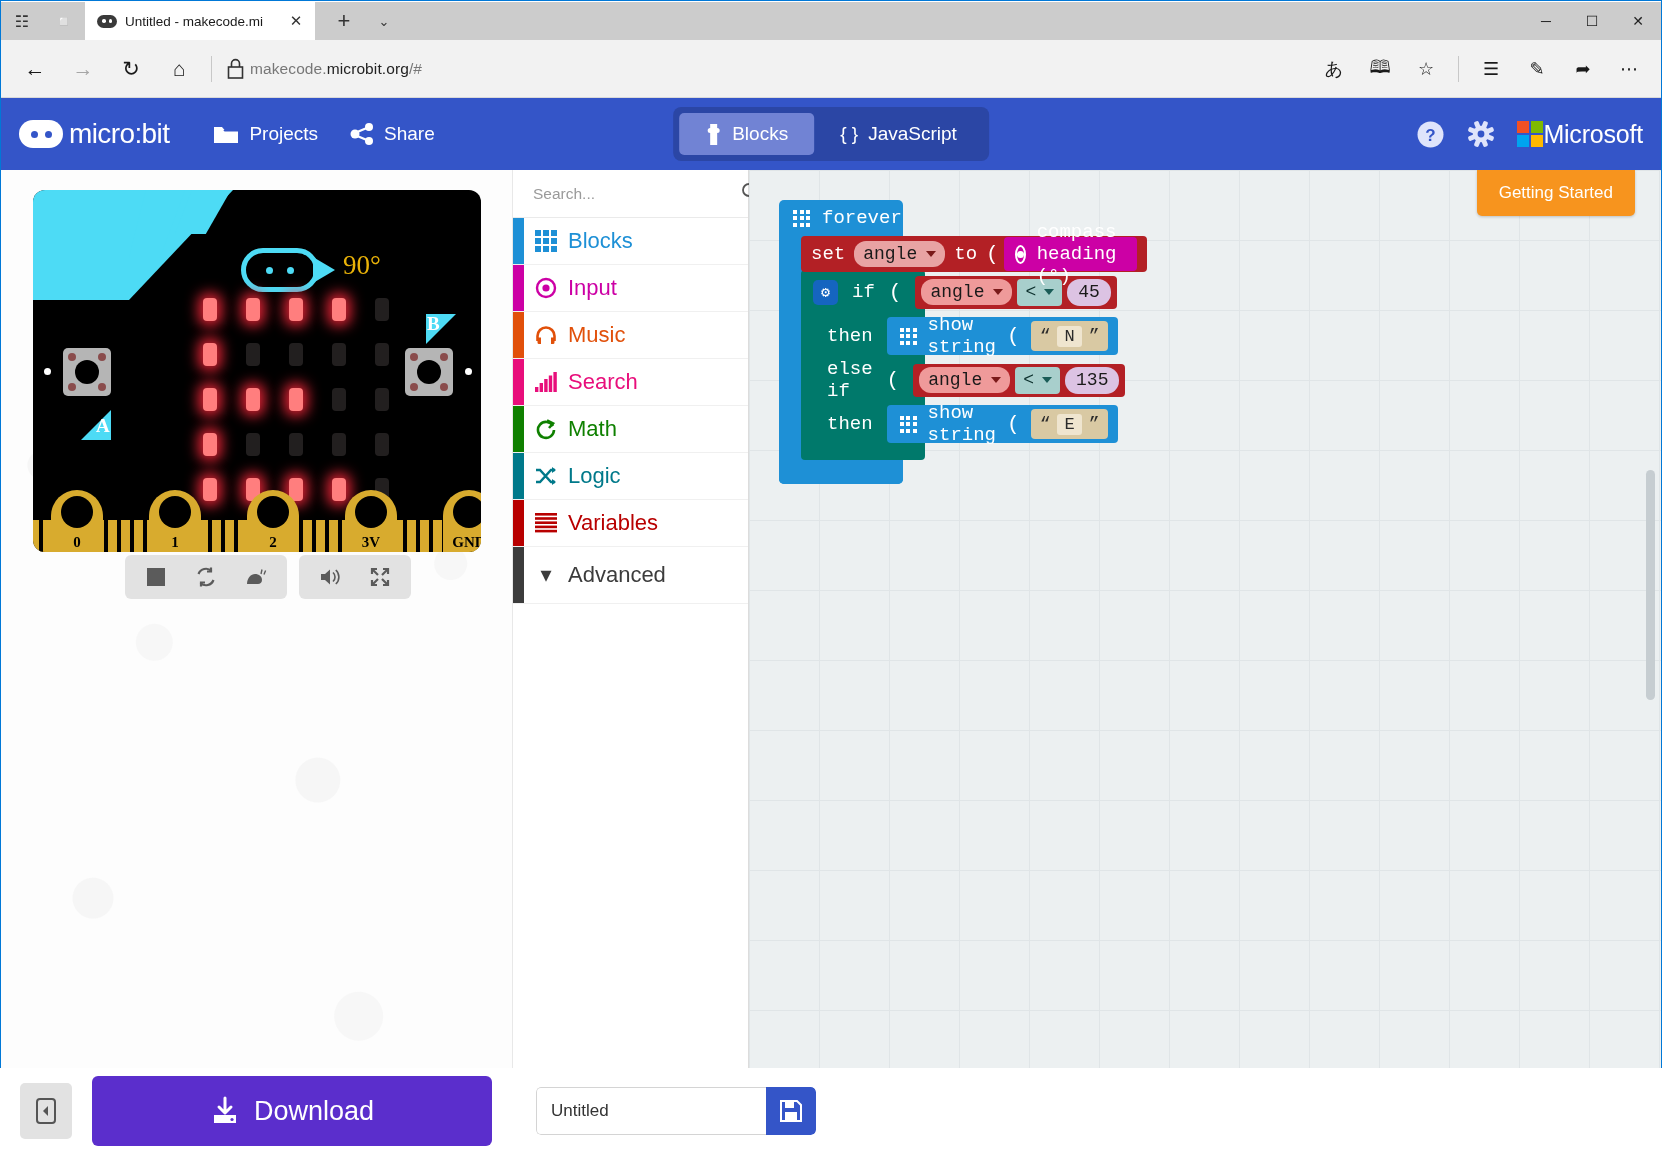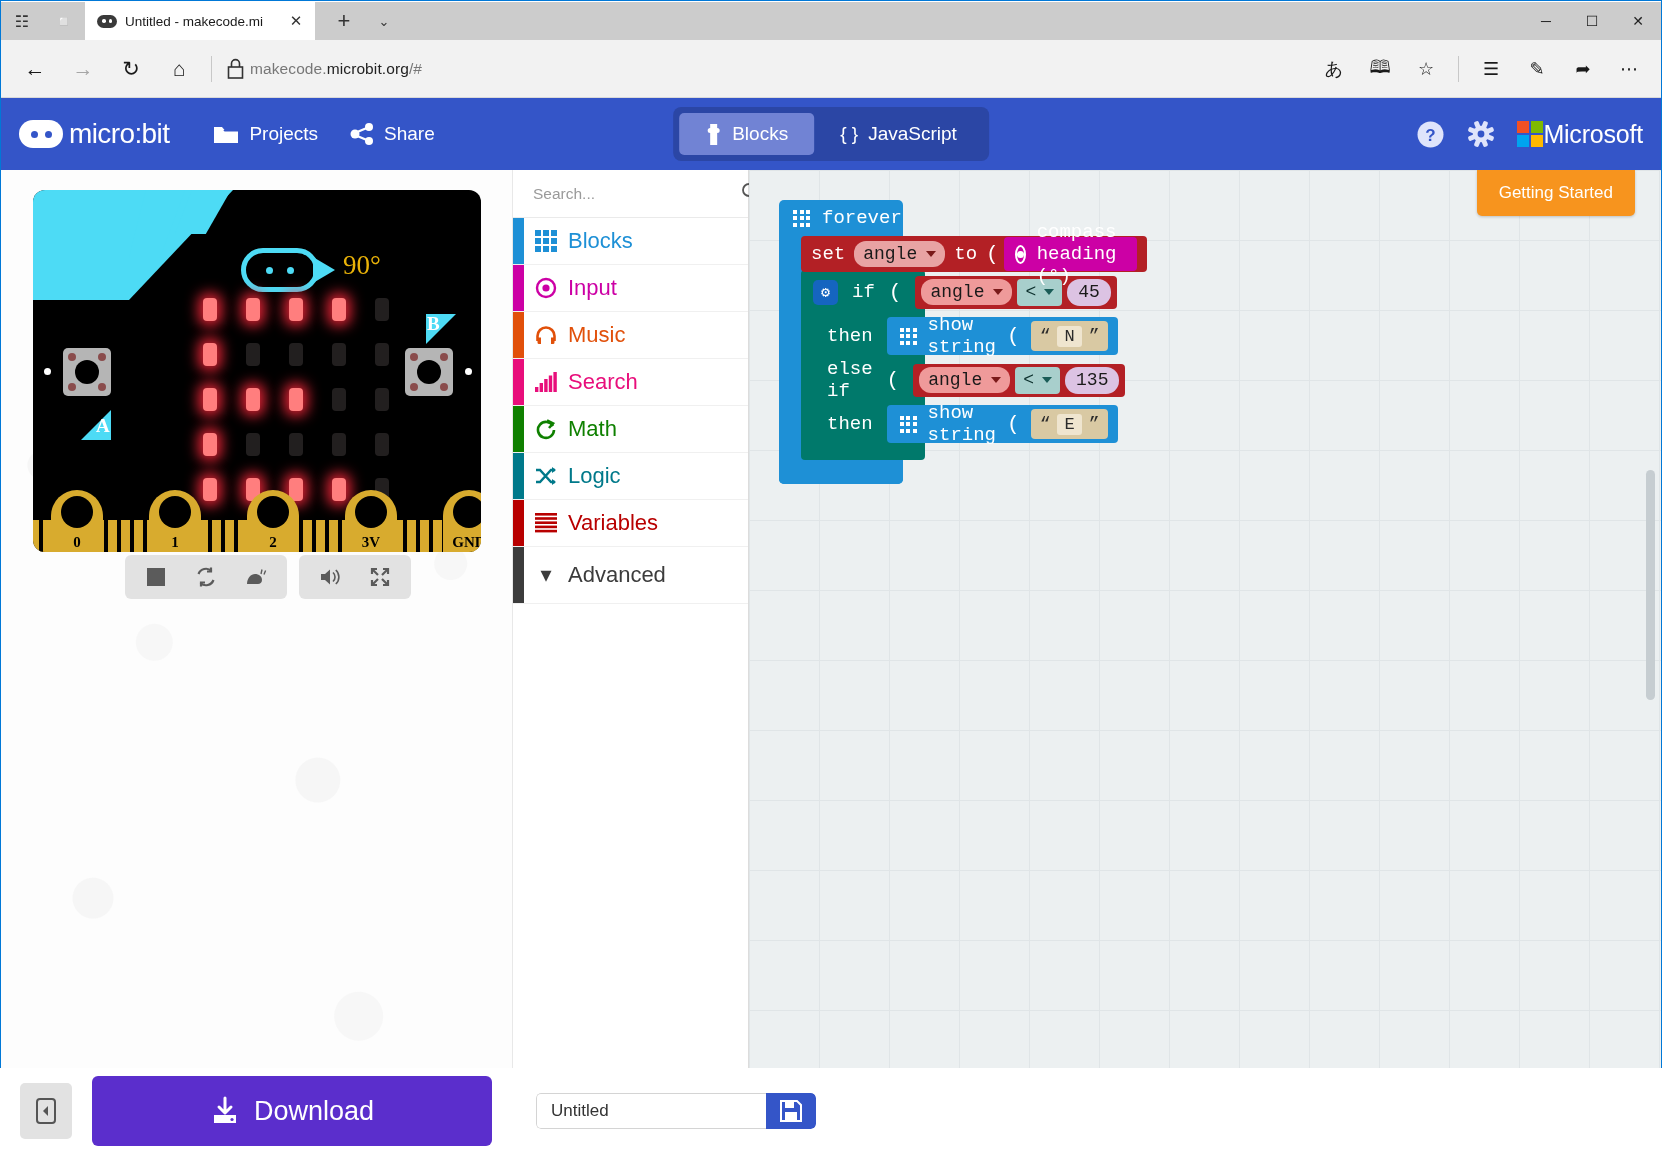--- a/index.html
+++ b/index.html
@@ -333,21 +333,21 @@
   .collapse-btn {
     margin-left: 20px; width: 52px; height: 56px; background:#e2e2e2; border-radius:5px;
     display:flex;align-items:center;justify-content:center; color:#555; font-size:18px; cursor:pointer;
   }
   .dl-btn {
     margin-left: 20px; width: 400px; height: 70px; background:#5b2ecc; border-radius:6px;
     display:flex;align-items:center;justify-content:center; gap: 14px;
     color:#fff; font-size: 27px; cursor:pointer;
   }
   .proj-name {
-    margin-left: 44px; display:flex; height: 36px; border-radius: 5px; overflow:hidden;
+    margin-left: 44px; display:flex; height: 48px; border-radius: 5px; overflow:hidden;
   }
   .proj-name input {
     width: 230px; border:1px solid #d4d4d4; border-right:none; outline:none;
     padding: 0 14px; font-size: 17px; color:#333; font-family:"Liberation Sans", sans-serif;
     border-radius: 5px 0 0 5px;
   }
   .save-btn {
     width: 50px; background:#3455c8; color:#fff; display:flex;align-items:center;justify-content:center;
     font-size: 21px; cursor:pointer; border-radius: 0 5px 5px 0;
   }

